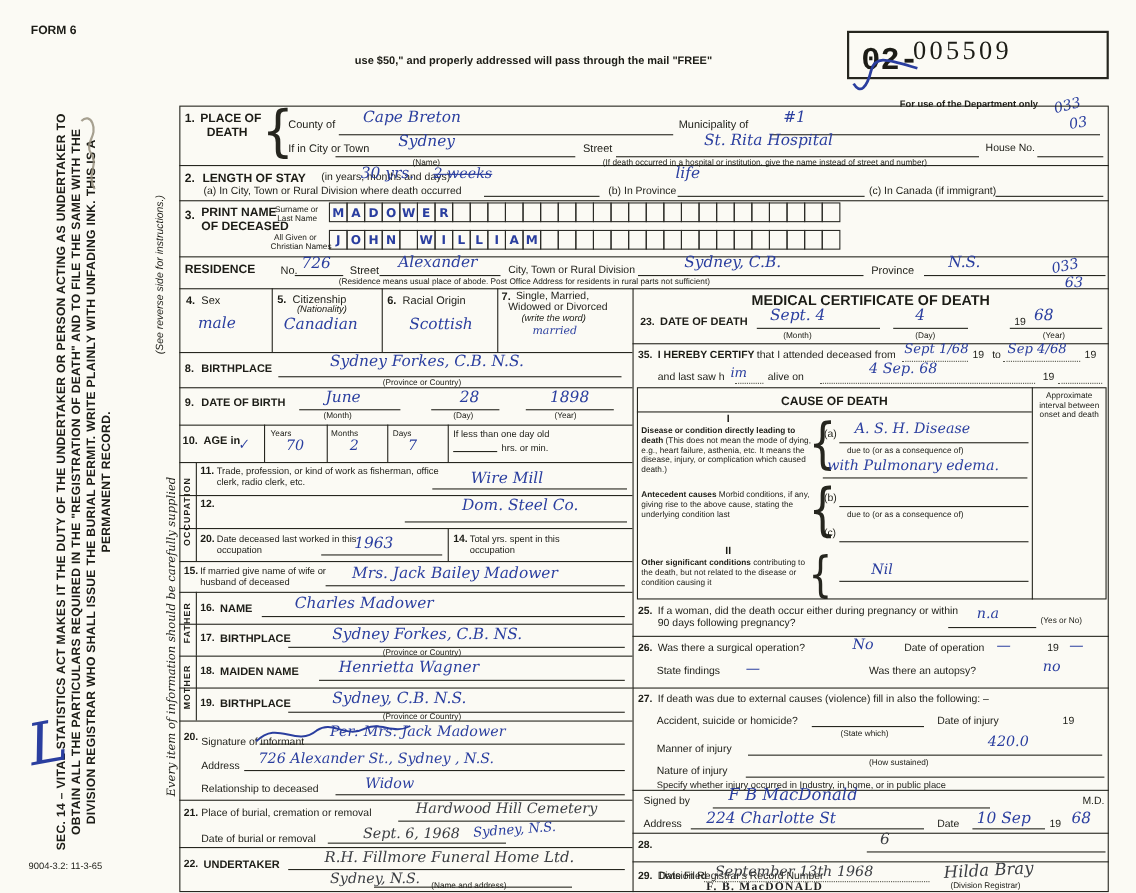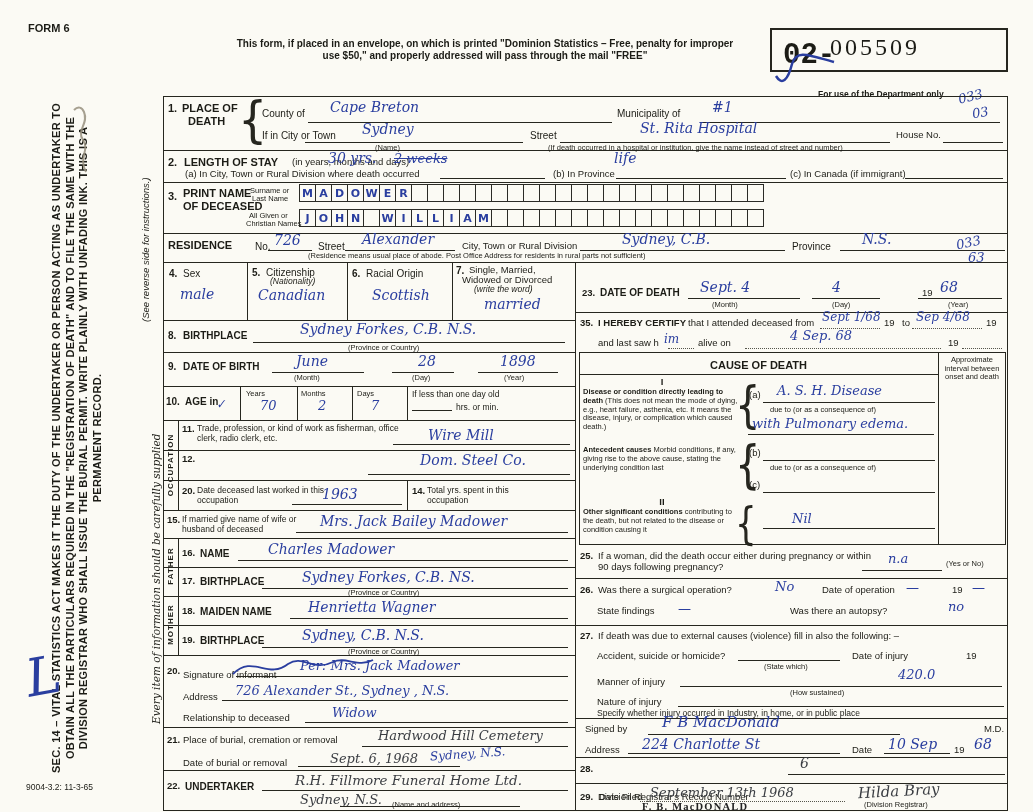--- a/index.html
+++ b/index.html
@@ -29,21 +29,20 @@
 .rot{position:absolute;transform:rotate(-90deg);transform-origin:0 0}
 .brace{position:absolute;font-family:"DejaVu Sans",sans-serif;color:#26261f;line-height:1}
 #page svg{position:absolute;overflow:visible}
 </style>
 </head>
 <body>
 
 <div id="page">
 
   <div class="lb b s11" style="left:28px;top:22px">FORM 6</div>
-  <div class="lb b ctr" style="left:215px;top:38px;width:540px">This form, if placed in an envelope, on which is printed "Dominion Statistics – Free, penalty for improper</div>
   <div class="lb b ctr" style="left:215px;top:50px;width:540px">use $50," and properly addressed will pass through the mail "FREE"</div>
 
   <div class="rect" style="left:770px;top:28px;width:238px;height:44px;border-width:2px"></div>
   <div class="lb" style="left:783px;top:39px;font-family:Liberation Mono, monospace;font-size:29px;font-weight:bold">02-</div>
   <div class="lb" style="left:830px;top:34px;font-family:'Liberation Serif',serif;font-size:24px;letter-spacing:3px">005509</div>
   <svg style="left:772px;top:50px" width="70" height="36">
       <path d="M4,26 C10,36 16,30 20,14 C24,0 34,4 62,12" fill="none" stroke="#2a3e9f" stroke-width="2.5"></path>
     </svg>
   <div class="lb b s8" style="left:818px;top:90px">For use of the Department only</div>
   <div class="hw" style="left:958px;top:90px;transform:rotate(-14deg)">033</div>
@@ -227,21 +226,21 @@
   <div class="lb" style="left:266px;top:267px">Citizenship</div>
   <div class="lb i s8" style="left:270px;top:277px">(Nationality)</div>
   <div class="hw" style="left:258px;top:288px;font-size:14px">Canadian</div>
   <div class="lb b" style="left:352px;top:268px">6.</div>
   <div class="lb" style="left:366px;top:268px">Racial Origin</div>
   <div class="hw" style="left:372px;top:288px;font-size:14px">Scottish</div>
   <div class="lb b" style="left:456px;top:265px">7.</div>
   <div class="lb s9" style="left:469px;top:265px">Single, Married,</div>
   <div class="lb s9" style="left:462px;top:275px">Widowed or Divorced</div>
   <div class="lb i s8" style="left:474px;top:285px">(write the word)</div>
-  <div class="hw" style="left:484px;top:297px;font-size:14px">married</div>
+  <div class="hw" style="left:484px;top:297px;font-size:10px">married</div>
 
   <div class="lb b" style="left:168px;top:330px">8.</div>
   <div class="lb b" style="left:183px;top:330px">BIRTHPLACE</div>
   <div class="hw" style="left:300px;top:322px;font-size:14px">Sydney Forkes, C.B. N.S.</div>
   <div class="ln" style="left:253px;top:342px;width:312px"></div>
   <div class="lb s7" style="left:348px;top:344px">(Province or Country)</div>
 
   <div class="lb b" style="left:168px;top:361px">9.</div>
   <div class="lb b" style="left:183px;top:361px">DATE OF BIRTH</div>
   <div class="hw" style="left:296px;top:354px;font-size:14px">June</div>
@@ -333,20 +332,21 @@
   <div class="ln" style="left:298px;top:766px;width:162px"></div>
 
   <div class="lb b s9" style="left:167px;top:781px">22.</div>
   <div class="lb b" style="left:185px;top:781px">UNDERTAKER</div>
   <div class="hw dk" style="left:295px;top:774px;font-size:13.5px">R.H. Fillmore Funeral Home Ltd.</div>
   <div class="ln" style="left:262px;top:790px;width:306px"></div>
   <div class="hw dk" style="left:300px;top:793px">Sydney, N.S.</div>
   <div class="lb s7" style="left:392px;top:801px">(Name and address)</div>
   <div class="ln" style="left:340px;top:806px;width:180px"></div>
 
+  <div class="lb b s13 ctr" style="left:575px;top:266px;width:433px">MEDICAL CERTIFICATE OF DEATH</div>
 
   <div class="lb b s9" style="left:582px;top:288px">23.</div>
   <div class="lb b" style="left:600px;top:287px">DATE OF DEATH</div>
   <div class="hw" style="left:700px;top:280px;font-size:14px">Sept. 4</div>
   <div class="ln" style="left:688px;top:298px;width:112px"></div>
   <div class="lb s7" style="left:712px;top:301px">(Month)</div>
   <div class="hw" style="left:832px;top:280px;font-size:14px">4</div>
   <div class="ln" style="left:812px;top:298px;width:68px"></div>
   <div class="lb s7" style="left:832px;top:301px">(Day)</div>
   <div class="lb s9" style="left:922px;top:288px">19</div>

